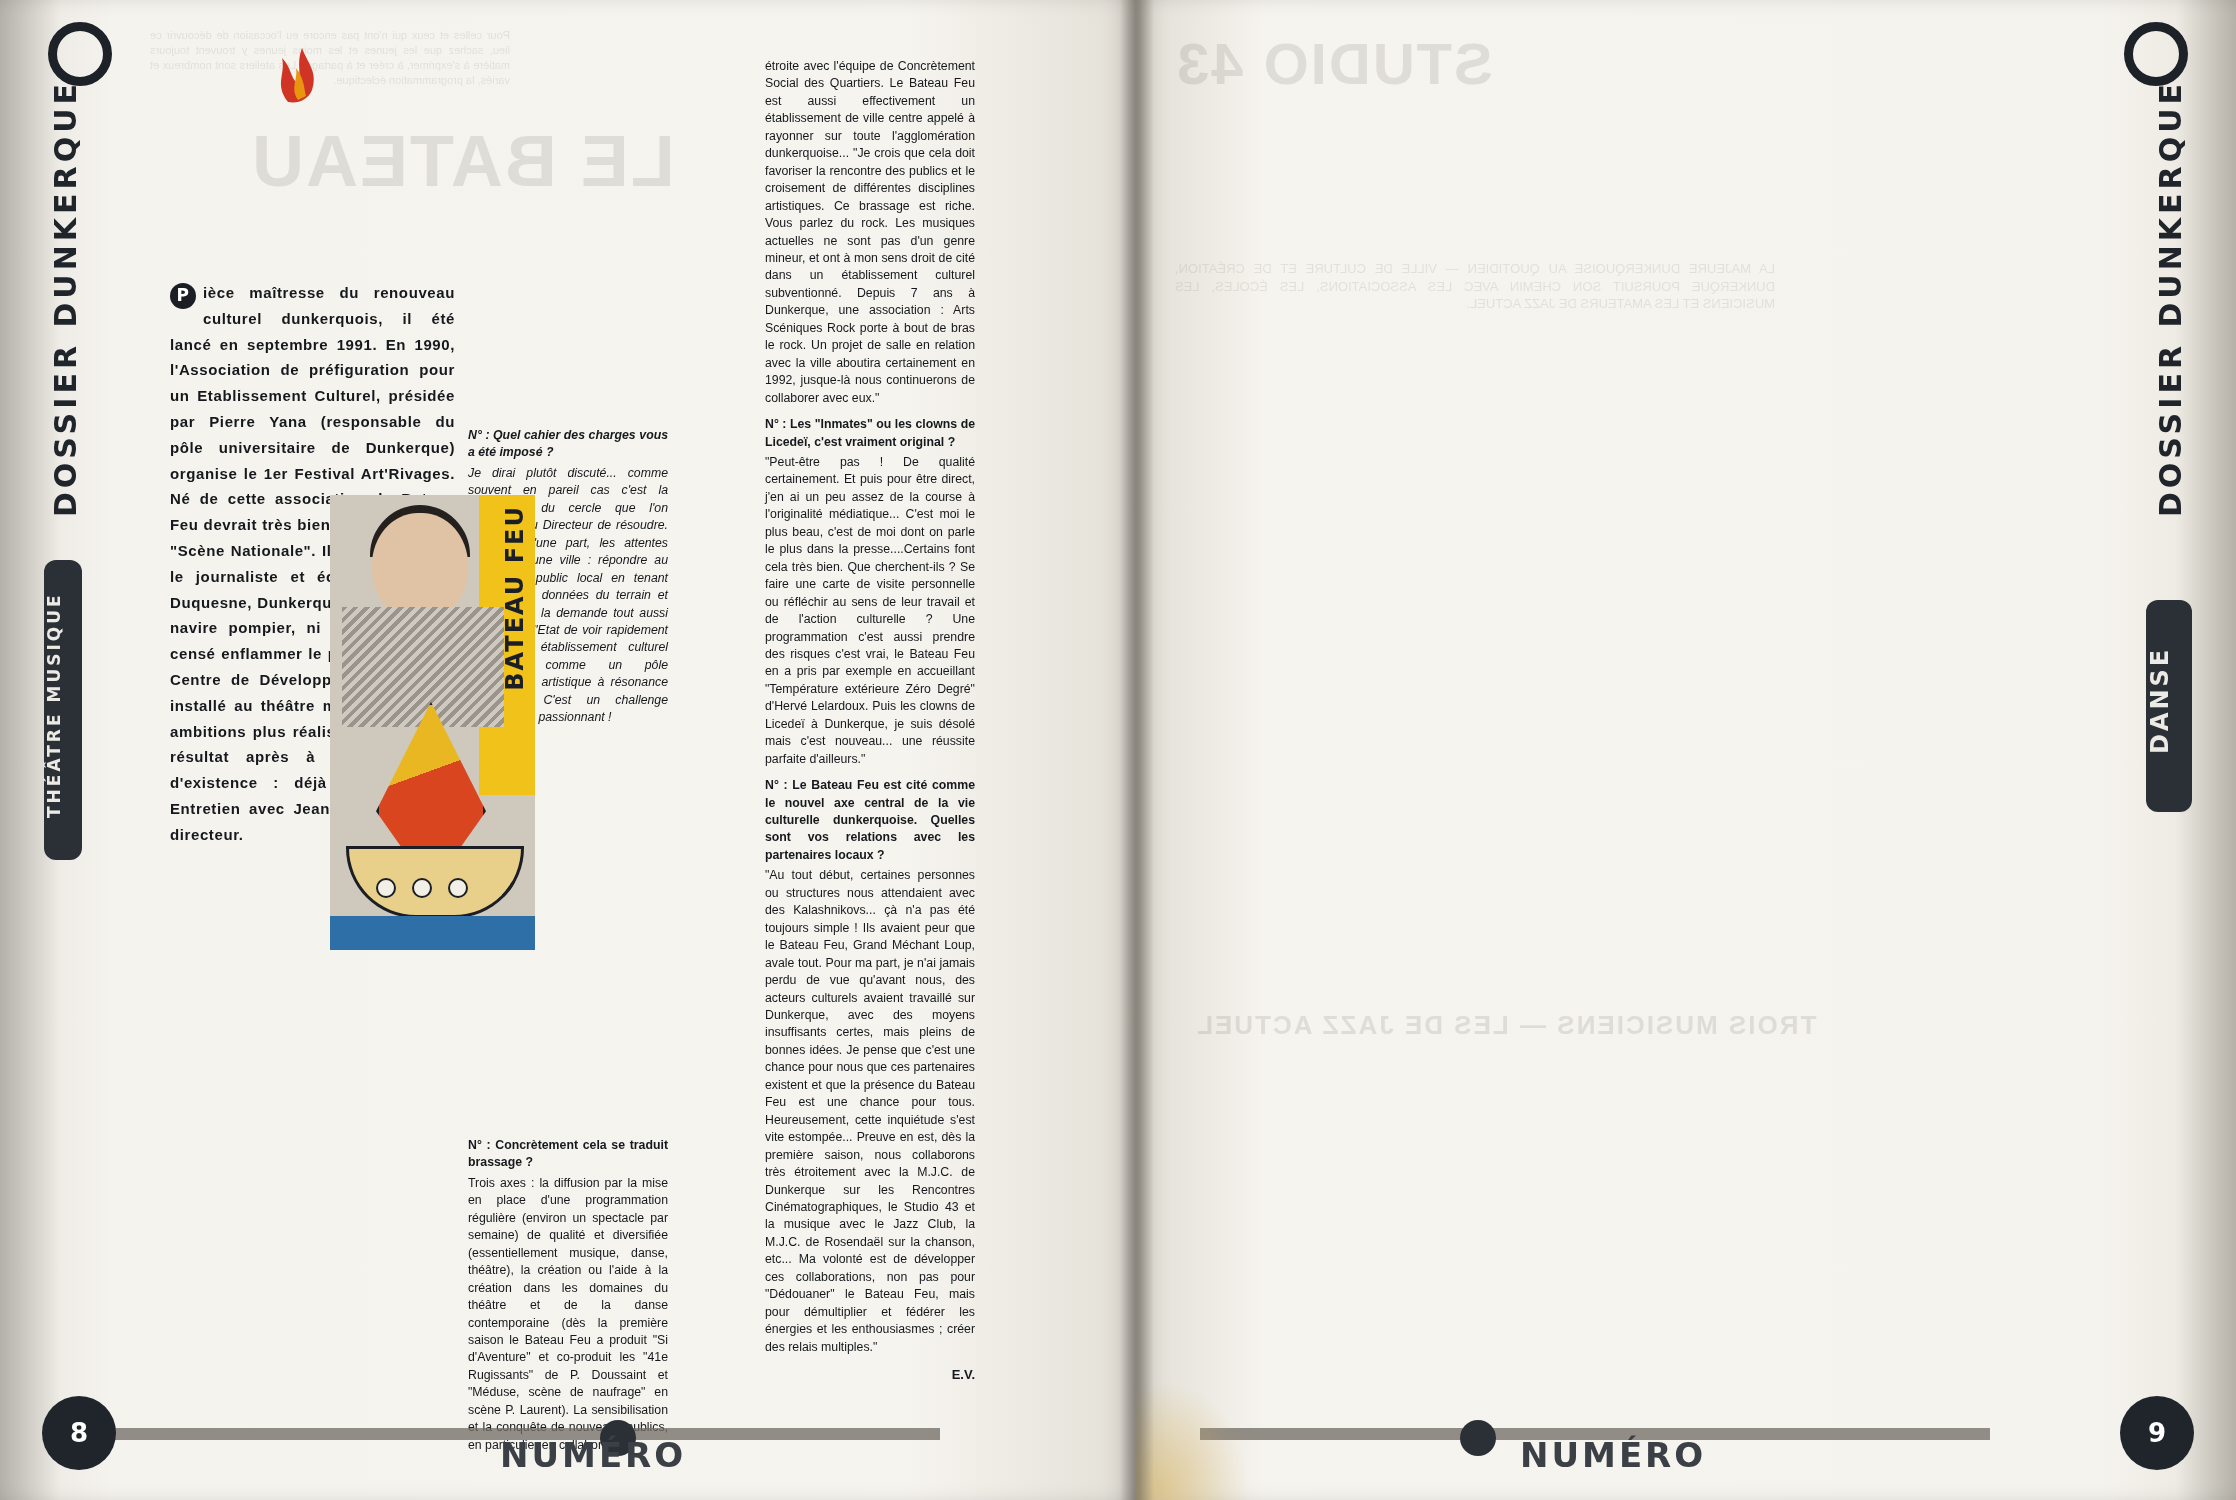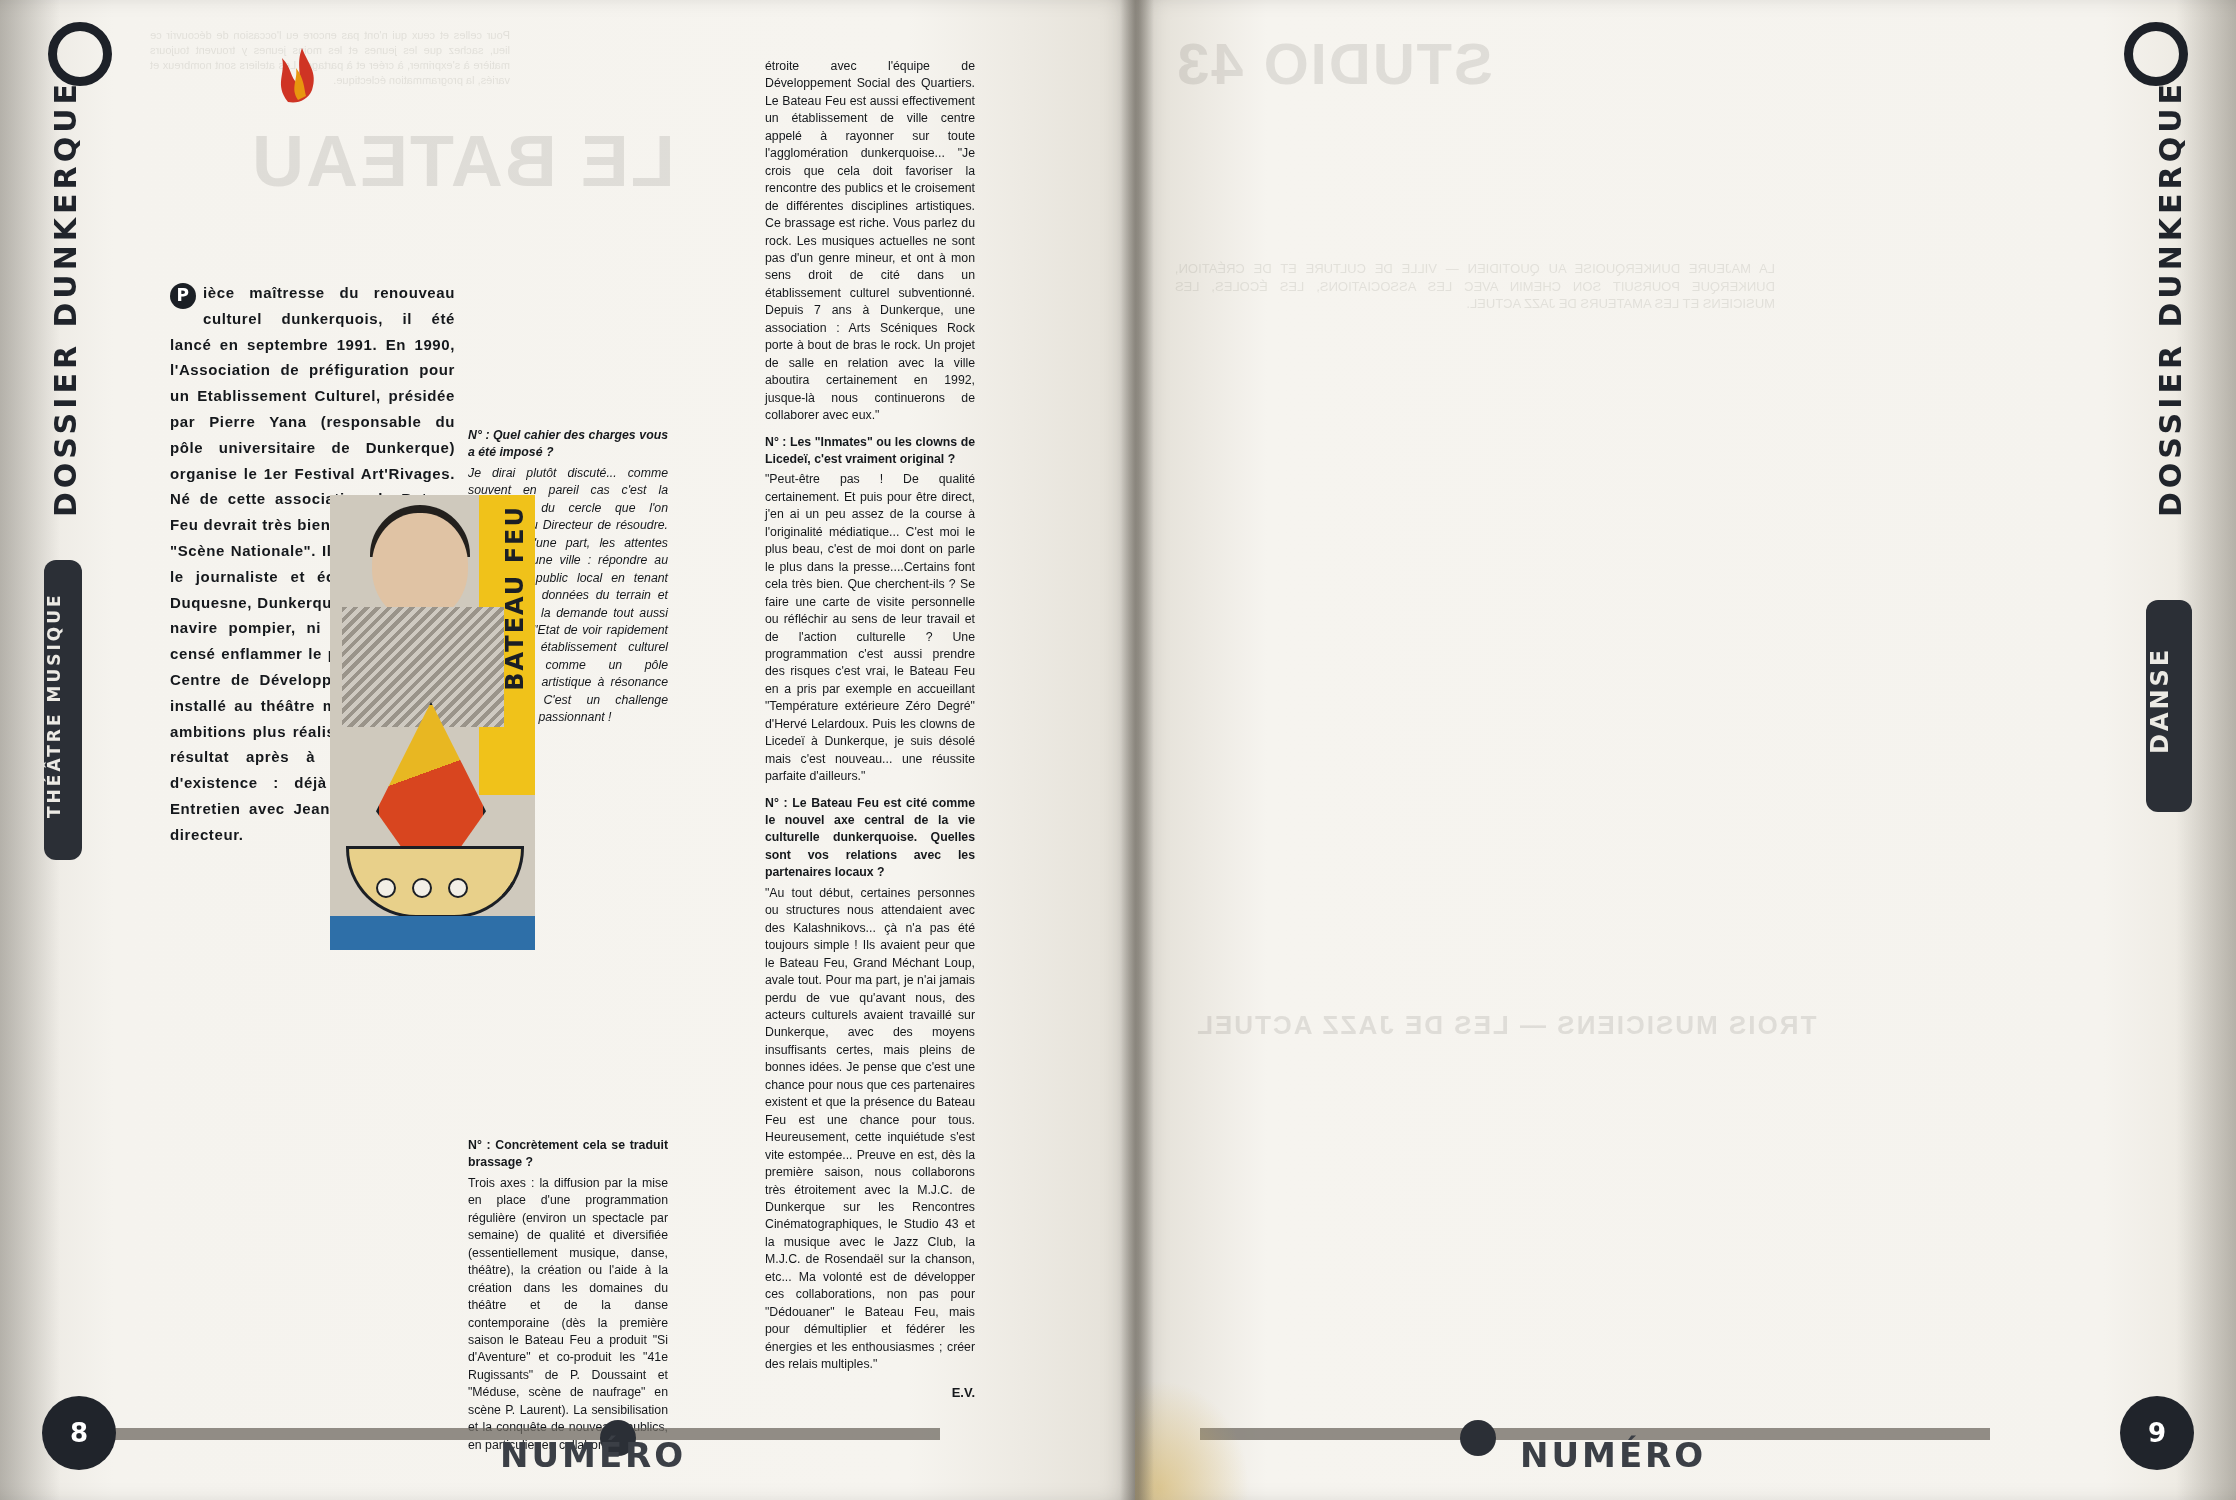--- a/index.html
+++ b/index.html
@@ -230,21 +230,21 @@
     <div class="col body-txt" style="left:468px;top:418px;width:200px;font-style:italic;">
       <span class="q">N° : Quel cahier des charges vous a été imposé ?</span>
       <span>Je dirai plutôt discuté... comme souvent en pareil cas c'est la quadrature du cercle que l'on demande au Directeur de résoudre. A savoir d'une part, les attentes justifiées d'une ville : répondre au besoin du public local en tenant compte des données du terrain et d'autre part, la demande tout aussi justifiée de l'Etat de voir rapidement ce nouvel établissement culturel s'identifier comme un pôle d'excellence artistique à résonance nationale... C'est un challenge difficile mais passionnant !</span>
     </div>
     <div class="col body-txt" style="left:468px;top:1128px;width:200px;">
       <span class="q">N° : Concrètement cela se traduit brassage ?</span>
       <span>Trois axes : la diffusion par la mise en place d'une programmation régulière (environ un spectacle par semaine) de qualité et diversifiée (essentiellement musique, danse, théâtre), la création ou l'aide à la création dans les domaines du théâtre et de la danse contemporaine (dès la première saison le Bateau Feu a produit "Si d'Aventure" et co-produit les "41e Rugissants" de P. Doussaint et "Méduse, scène de naufrage" en scène P. Laurent). La sensibilisation et la conquête de nouveaux publics, en particulier en collaboration</span>
     </div>
 
     <div class="col body-txt" style="left:765px;top:58px;width:210px;">
-      <span>étroite avec l'équipe de Développement Social des Quartiers. Le Bateau Feu est aussi effectivement un établissement de ville centre appelé à rayonner sur toute l'agglomération dunkerquoise...</span>
+      <span>étroite avec l'équipe de Concrètement Social des Quartiers. Le Bateau Feu est aussi effectivement un établissement de ville centre appelé à rayonner sur toute l'agglomération dunkerquoise...</span>
       <span>"Je crois que cela doit favoriser la rencontre des publics et le croisement de différentes disciplines artistiques. Ce brassage est riche. Vous parlez du rock. Les musiques actuelles ne sont pas d'un genre mineur, et ont à mon sens droit de cité dans un établissement culturel subventionné. Depuis 7 ans à Dunkerque, une association : Arts Scéniques Rock porte à bout de bras le rock. Un projet de salle en relation avec la ville aboutira certainement en 1992, jusque-là nous continuerons de collaborer avec eux."</span>
       <span class="q">N° : Les "Inmates" ou les clowns de Licedeï, c'est vraiment original ?</span>
       <span>"Peut-être pas ! De qualité certainement. Et puis pour être direct, j'en ai un peu assez de la course à l'originalité médiatique... C'est moi le plus beau, c'est de moi dont on parle le plus dans la presse....Certains font cela très bien. Que cherchent-ils ? Se faire une carte de visite personnelle ou réfléchir au sens de leur travail et de l'action culturelle ? Une programmation c'est aussi prendre des risques c'est vrai, le Bateau Feu en a pris par exemple en accueillant "Température extérieure Zéro Degré" d'Hervé Lelardoux. Puis les clowns de Licedeï à Dunkerque, je suis désolé mais c'est nouveau... une réussite parfaite d'ailleurs."</span>
       <span class="q">N° : Le Bateau Feu est cité comme le nouvel axe central de la vie culturelle dunkerquoise. Quelles sont vos relations avec les partenaires locaux ?</span>
       <span>"Au tout début, certaines personnes ou structures nous attendaient avec des Kalashnikovs... çà n'a pas été toujours simple ! Ils avaient peur que le Bateau Feu, Grand Méchant Loup, avale tout. Pour ma part, je n'ai jamais perdu de vue qu'avant nous, des acteurs culturels avaient travaillé sur Dunkerque, avec des moyens insuffisants certes, mais pleins de bonnes idées. Je pense que c'est une chance pour nous que ces partenaires existent et que la présence du Bateau Feu est une chance pour tous. Heureusement, cette inquiétude s'est vite estompée... Preuve en est, dès la première saison, nous collaborons très étroitement avec la M.J.C. de Dunkerque sur les Rencontres Cinématographiques, le Studio 43 et la musique avec le Jazz Club, la M.J.C. de Rosendaël sur la chanson, etc... Ma volonté est de développer ces collaborations, non pas pour "Dédouaner" le Bateau Feu, mais pour démultiplier et fédérer les énergies et les enthousiasmes ; créer des relais multiples."</span>
       <div class="sig">E.V.</div>
     </div>
 
     <div class="bateau-img">
       <div class="bi-sky"></div>

